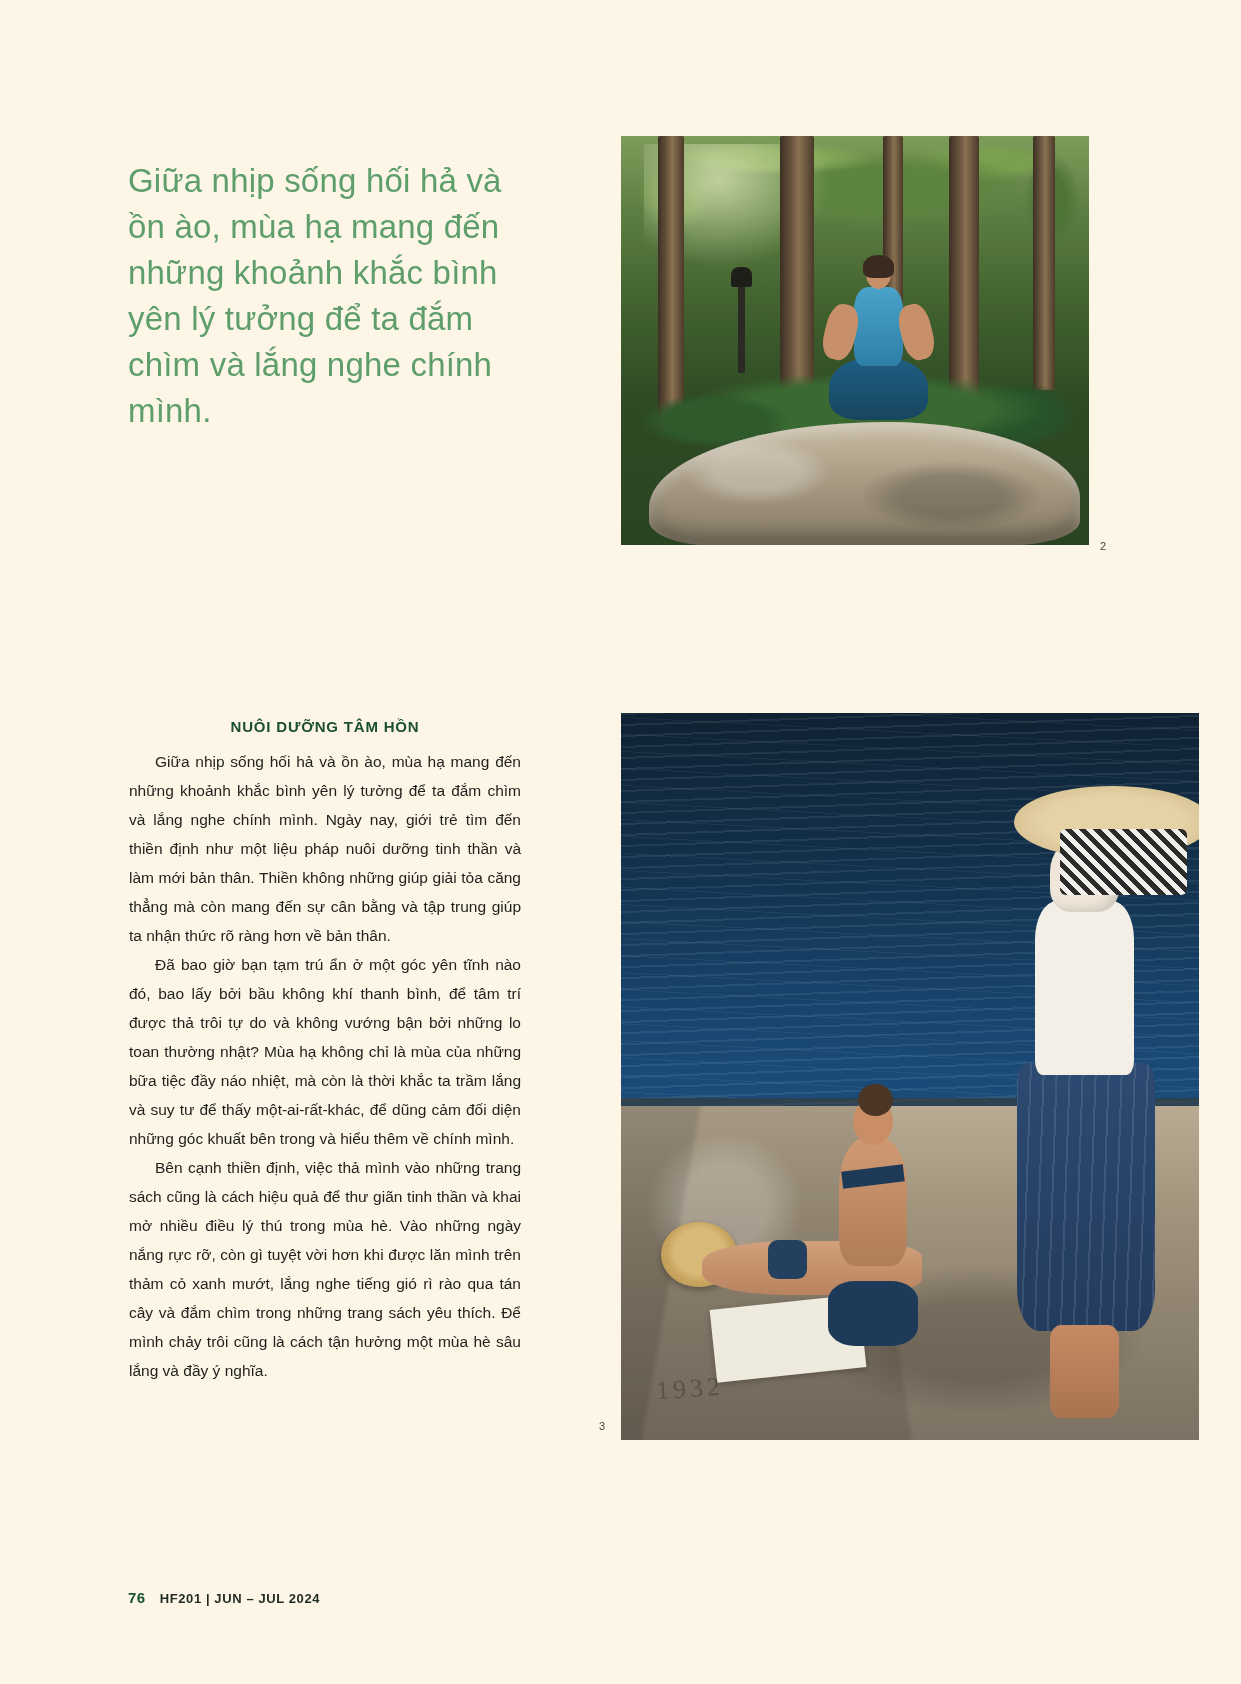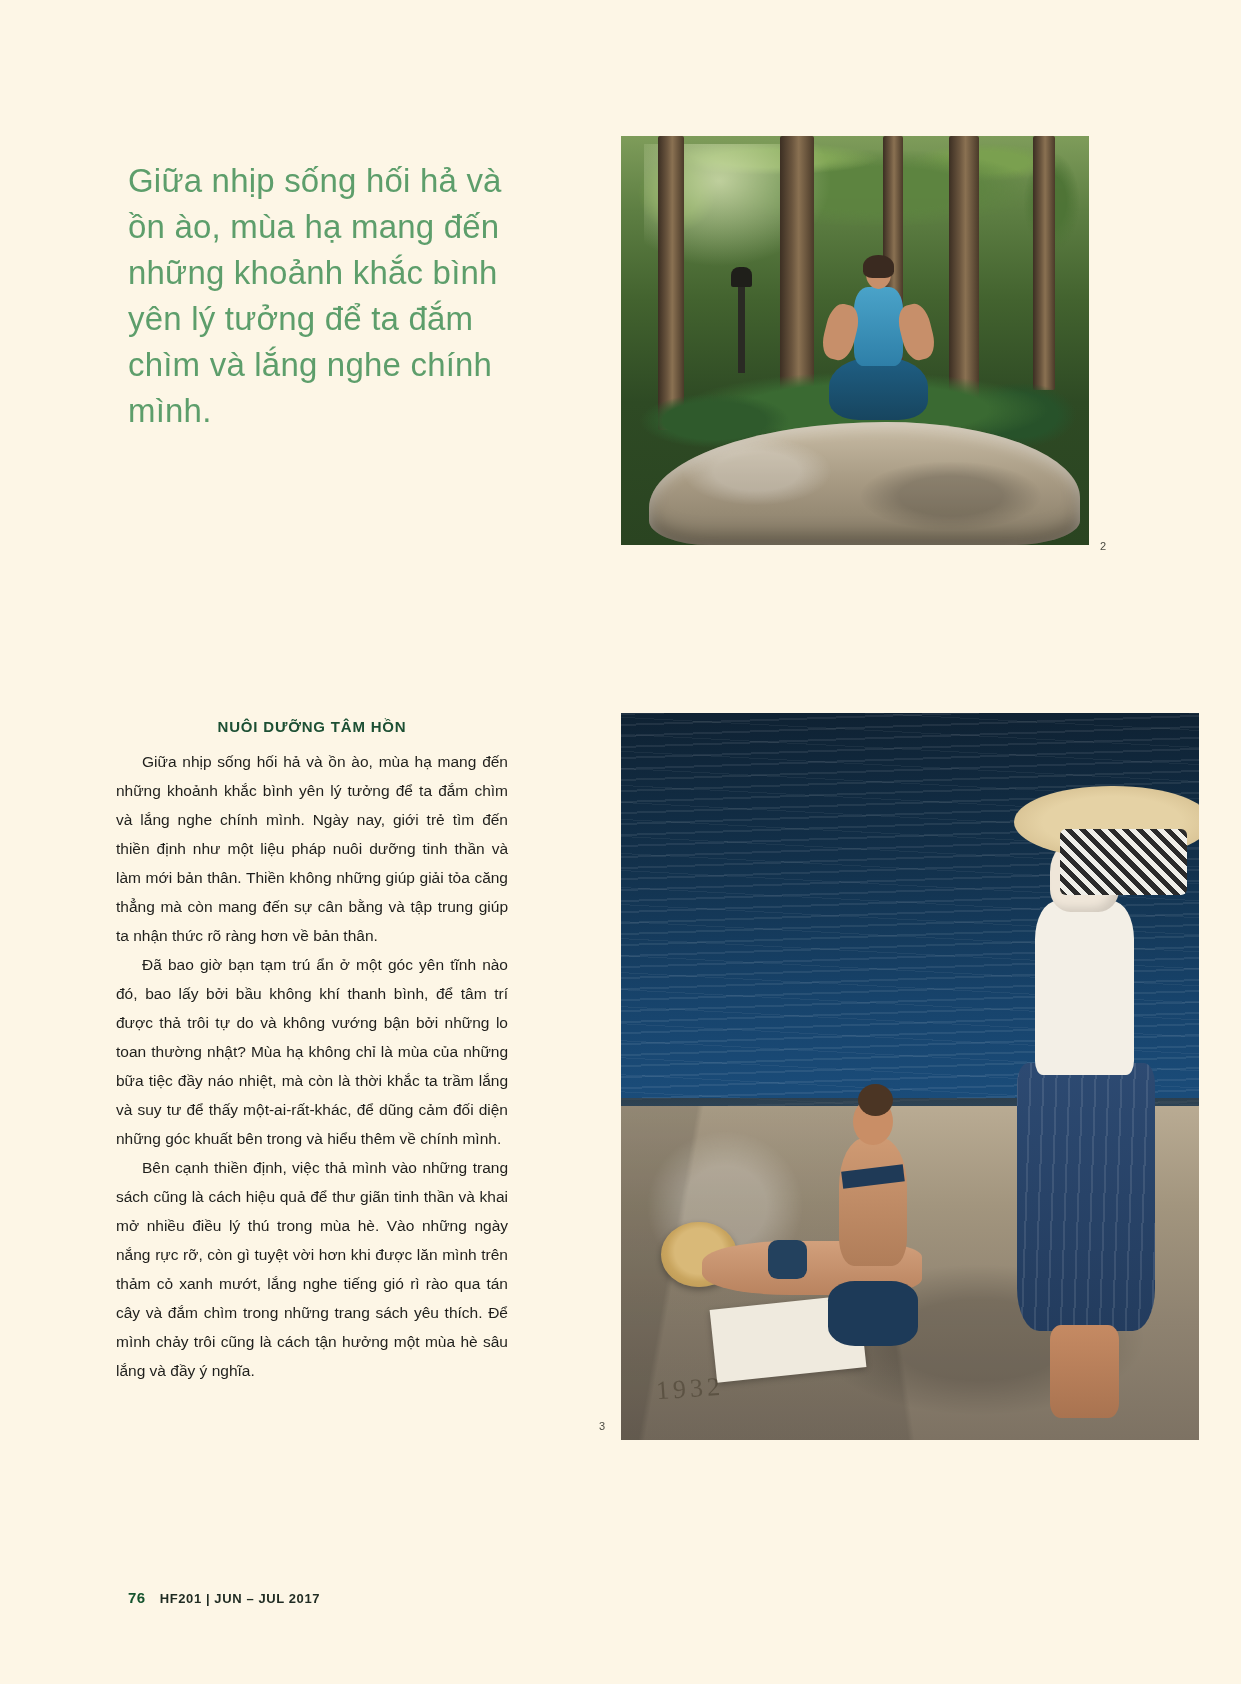--- a/index.html
+++ b/index.html
@@ -201,21 +201,21 @@
     background: repeating-linear-gradient(92deg, rgba(255,255,255,.10) 0 2px, rgba(255,255,255,0) 2px 13px);
     border-radius:inherit; }
   .p2-legs2 { position:absolute; left:24%; bottom:0; width:46%; height:16%; background:linear-gradient(180deg,#c58a63,#a97350); border-radius:16%; }
   .p2-hat2 { position:absolute; right: -2%; top: 10%; width: 34%; height: 10%; background:radial-gradient(ellipse at 50% 50%, #e5d2a5 0 50%, #cbb383 100%); border-radius:50%; }
   .p2-bag  { position:absolute; right: 2%; top: 16%; width: 22%; height: 9%; background:repeating-linear-gradient(45deg,#2b2b2b 0 5px,#f0efe9 5px 10px); border-radius:6px; }
   .p2-num  { position:absolute; left: 6%; bottom: 5%; font-size: 26px; color: rgba(60,50,36,.45); letter-spacing: 4px; transform: rotate(-4deg); font-family:"Liberation Serif", serif; }
 
   
   .article {
     position: absolute;
-    left: 73px;
+    left: 86px;
     top: 718px;
     width: 392px;
   }
   .kicker {
     font-size: 15px;
     font-weight: bold;
     color: #1c4f33;
     letter-spacing: .8px;
     text-align: center;
     margin: 0 0 12px 0;
@@ -312,16 +312,16 @@
 
   <div class="article">
     <div class="kicker">NUÔI DƯỠNG TÂM HỒN</div>
     <p>Giữa nhịp sống hối hả và ồn ào, mùa hạ mang đến những khoảnh khắc bình yên lý tưởng để ta đắm chìm và lắng nghe chính mình. Ngày nay, giới trẻ tìm đến thiền định như một liệu pháp nuôi dưỡng tinh thần và làm mới bản thân. Thiền không những giúp giải tỏa căng thẳng mà còn mang đến sự cân bằng và tập trung giúp ta nhận thức rõ ràng hơn về bản thân.</p>
     <p>Đã bao giờ bạn tạm trú ẩn ở một góc yên tĩnh nào đó, bao lấy bởi bầu không khí thanh bình, để tâm trí được thả trôi tự do và không vướng bận bởi những lo toan thường nhật? Mùa hạ không chỉ là mùa của những bữa tiệc đầy náo nhiệt, mà còn là thời khắc ta trầm lắng và suy tư để thấy một-ai-rất-khác, để dũng cảm đối diện những góc khuất bên trong và hiểu thêm về chính mình.</p>
     <p>Bên cạnh thiền định, việc thả mình vào những trang sách cũng là cách hiệu quả để thư giãn tinh thần và khai mở nhiều điều lý thú trong mùa hè. Vào những ngày nắng rực rỡ, còn gì tuyệt vời hơn khi được lăn mình trên thảm cỏ xanh mướt, lắng nghe tiếng gió rì rào qua tán cây và đắm chìm trong những trang sách yêu thích. Để mình chảy trôi cũng là cách tận hưởng một mùa hè sâu lắng và đầy ý nghĩa.</p>
   </div>
 
   <div class="footer">
     <span class="folio">76</span>
-    <span class="issue">HF201 | JUN – JUL 2017</span>
+    <span class="issue">HF201 | JUN – JUL 2024</span>
   </div>
 
 </div>
 
 </body></html>

